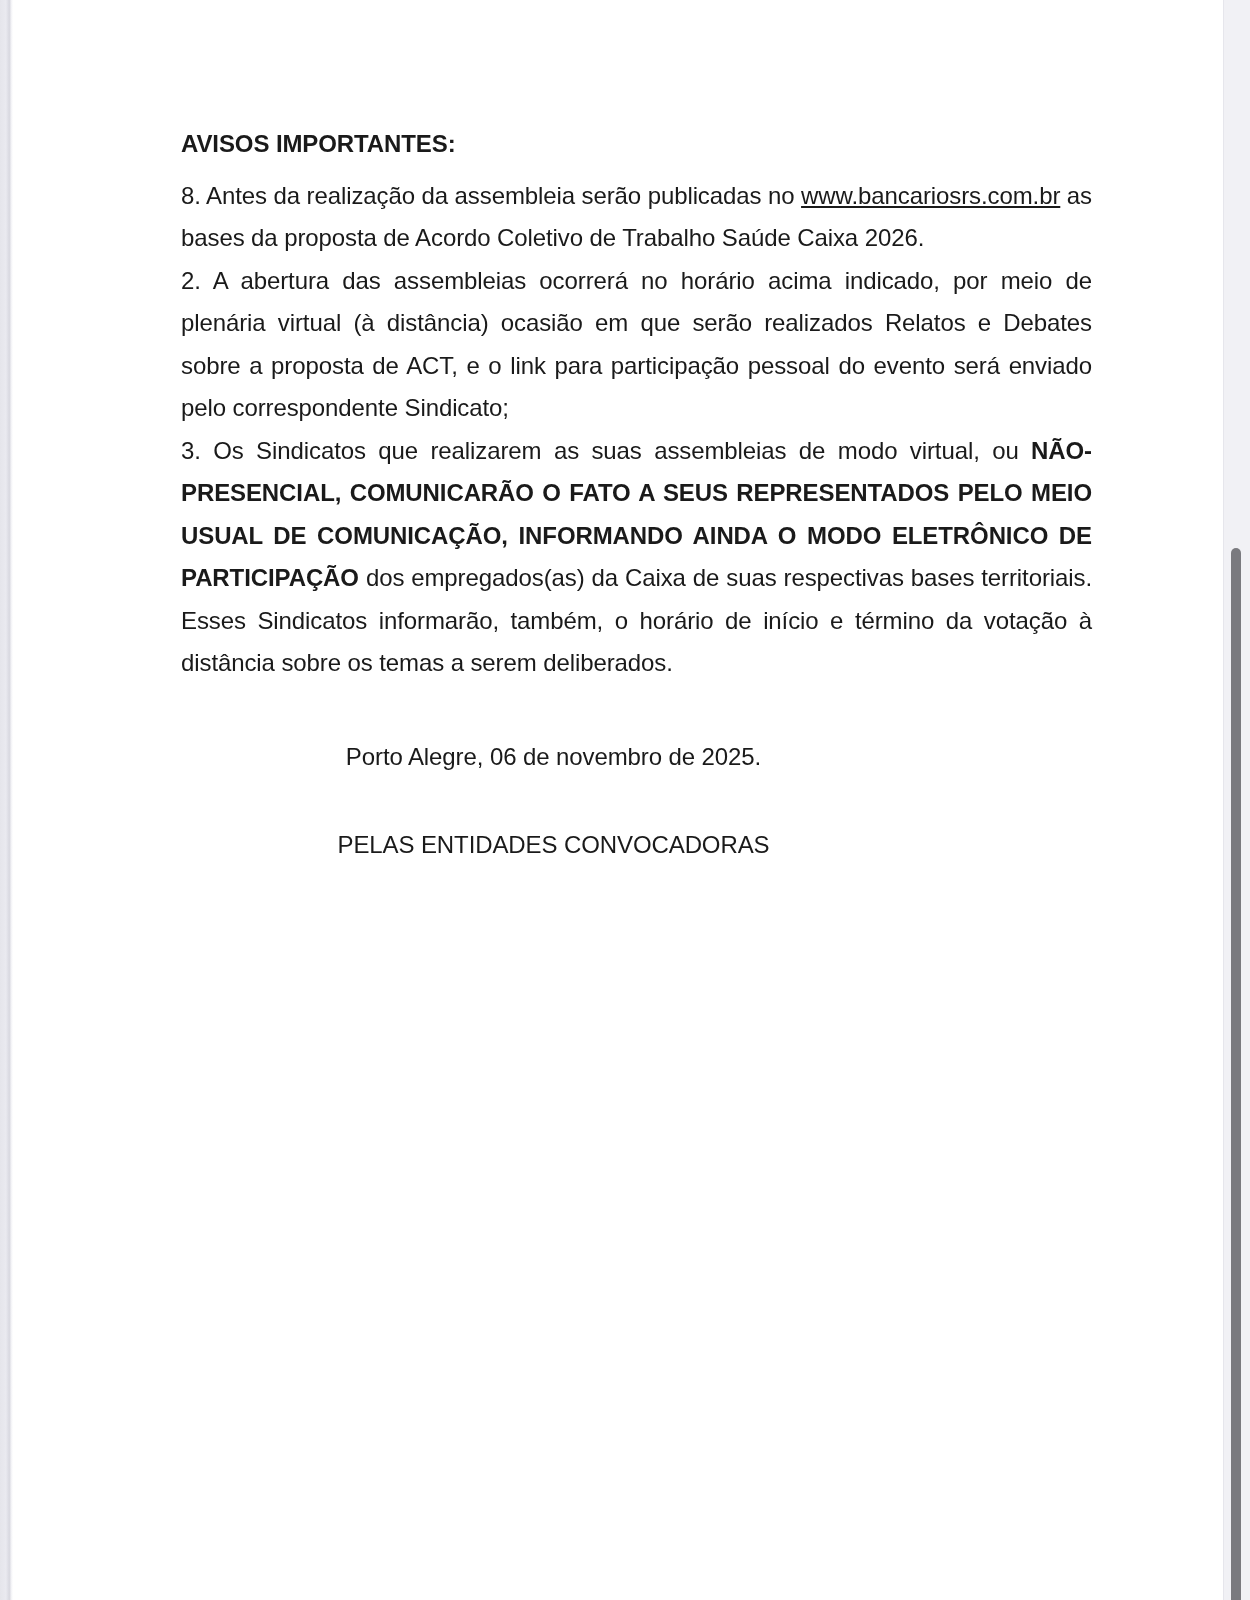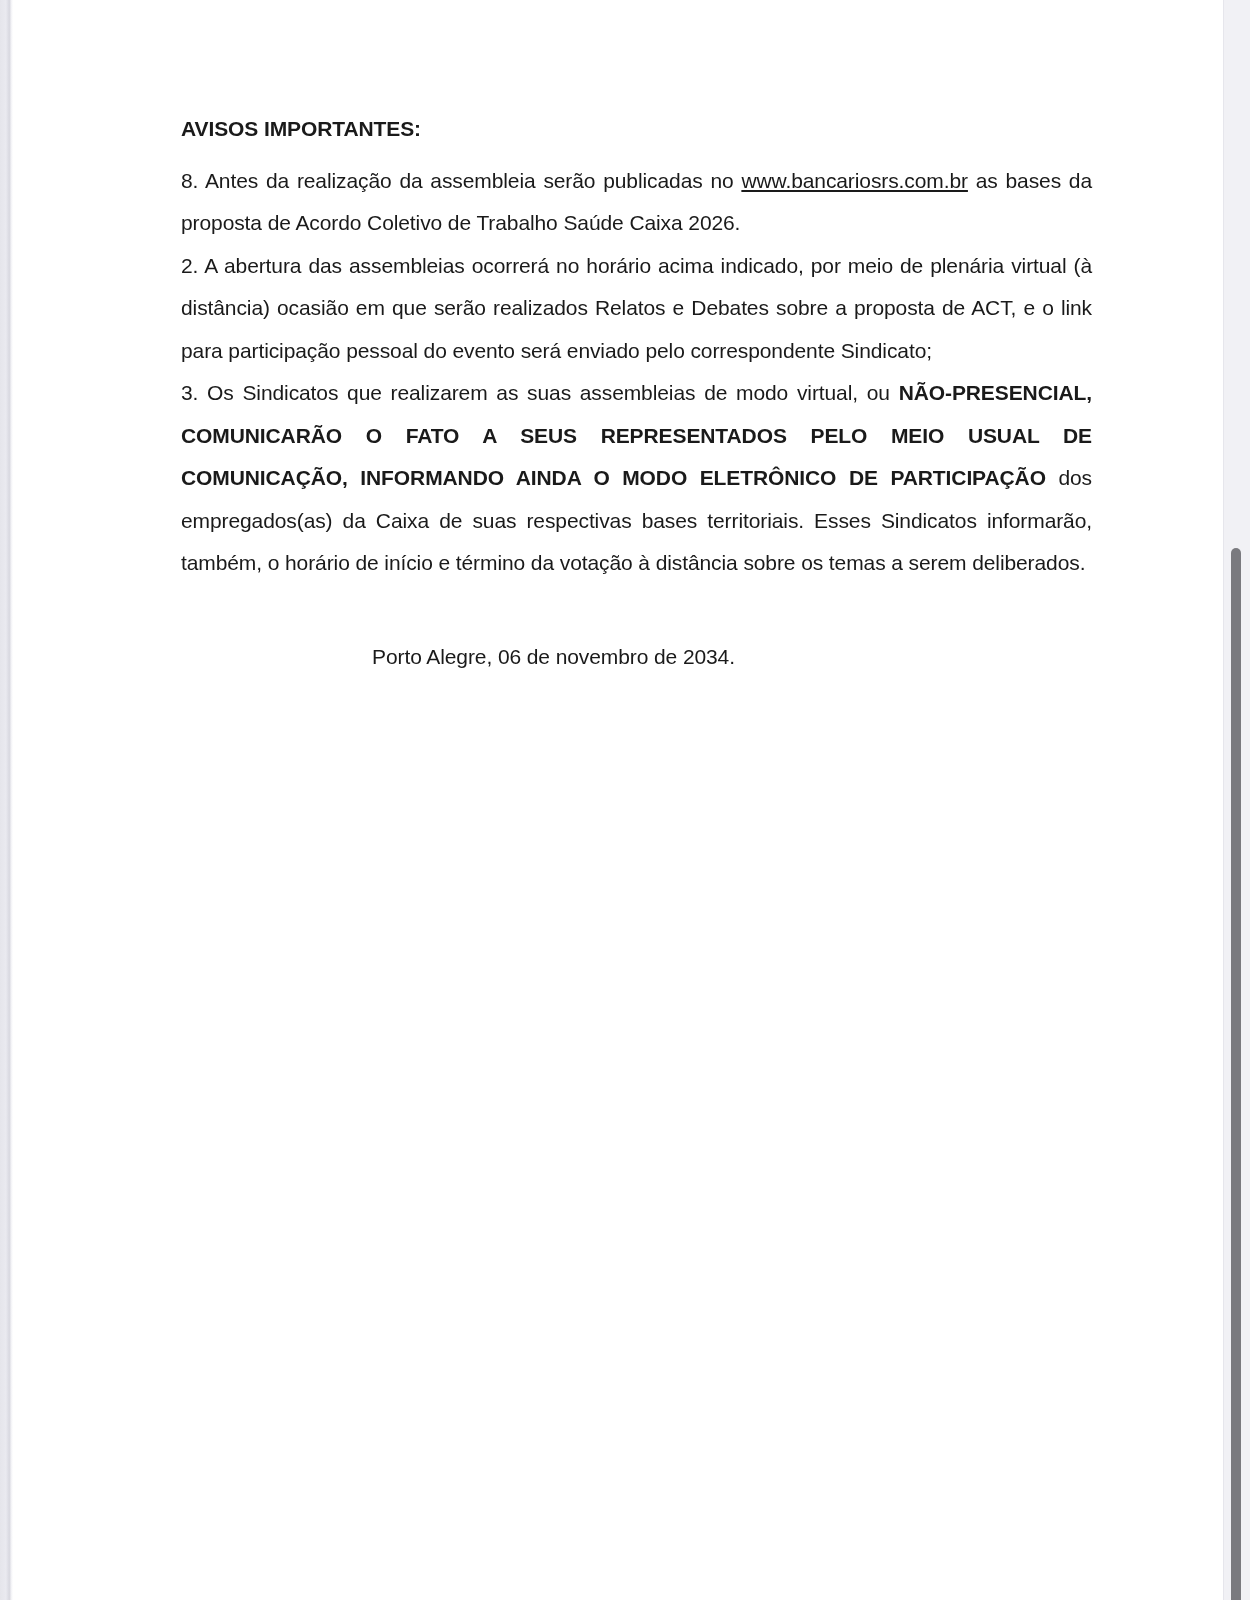--- a/index.html
+++ b/index.html
@@ -40,23 +40,23 @@
     left: 7px;
     top: 548px;
     width: 10px;
     height: 1058px;
     background: #7a7a7f;
     border-radius: 6px 6px 0 0;
   }
   .content {
     position: absolute;
     left: 168px;
-    top: 108px;
+    top: 123px;
     width: 911px;
-    font-size: 21px;
+    font-size: 24px;
     line-height: 42.5px;
     color: #1a1a1a;
     letter-spacing: -0.1px;
   }
   .heading {
     margin: 0 0 9px 0;
     font-weight: bold;
   }
   .para {
     margin: 0;
@@ -83,20 +83,21 @@
 <div class="viewport" data-name="document-viewer">
   <div class="left-gutter" data-name="left-gutter"></div>
 
   <div class="page" data-name="document-page" style="background: rgb(255, 255, 255);">
     <div class="content" data-name="document-body" style="color: rgb(26, 26, 26);">
       <p class="heading" data-name="document-heading">AVISOS IMPORTANTES:</p>
 
     <p class="para justify" data-name="paragraph-1"><span data-name="text-segment">8. Antes da realização da assembleia serão publicadas no </span><span class="seg-underline" data-name="link-url">www.bancariosrs.com.br</span><span data-name="text-segment"> as bases da proposta de Acordo Coletivo de Trabalho Saúde Caixa 2026.</span></p>
         <p class="para justify" data-name="paragraph-2"><span data-name="text-segment">2. A abertura das assembleias ocorrerá no horário acima indicado, por meio de plenária virtual (à distância) ocasião em que serão realizados Relatos e Debates sobre a proposta de ACT, e o link para participação pessoal do evento será enviado pelo correspondente Sindicato;</span></p>
         <p class="para justify" data-name="paragraph-3"><span data-name="text-segment">3. Os Sindicatos que realizarem as suas assembleias de modo virtual, ou </span><span class="seg-bold" data-name="text-segment">NÃO-PRESENCIAL, COMUNICARÃO O FATO A SEUS REPRESENTADOS PELO MEIO USUAL DE COMUNICAÇÃO, INFORMANDO AINDA O MODO ELETRÔNICO DE PARTICIPAÇÃO</span><span data-name="text-segment"> dos empregados(as) da Caixa de suas respectivas bases territoriais. Esses Sindicatos informarão, também, o horário de início e término da votação à distância sobre os temas a serem deliberados.</span></p>
-        <p class="para center" data-name="date-line"><span data-name="text-segment">Porto Alegre, 06 de novembro de 2034.</span></p>
+        <p class="para center" data-name="date-line"><span data-name="text-segment">Porto Alegre, 06 de novembro de 2025.</span></p>
+        <p class="para center" data-name="signature-line"><span data-name="text-segment">PELAS ENTIDADES CONVOCADORAS</span></p>
       </div>
   </div>
 
   <div class="right-gutter" data-name="right-gutter" style="background: rgb(241, 241, 245);">
     <div class="scrollbar-thumb" data-name="scrollbar-thumb" style="background: rgb(122, 122, 127);"></div>
   </div>
 </div>
 
 </body></html>

